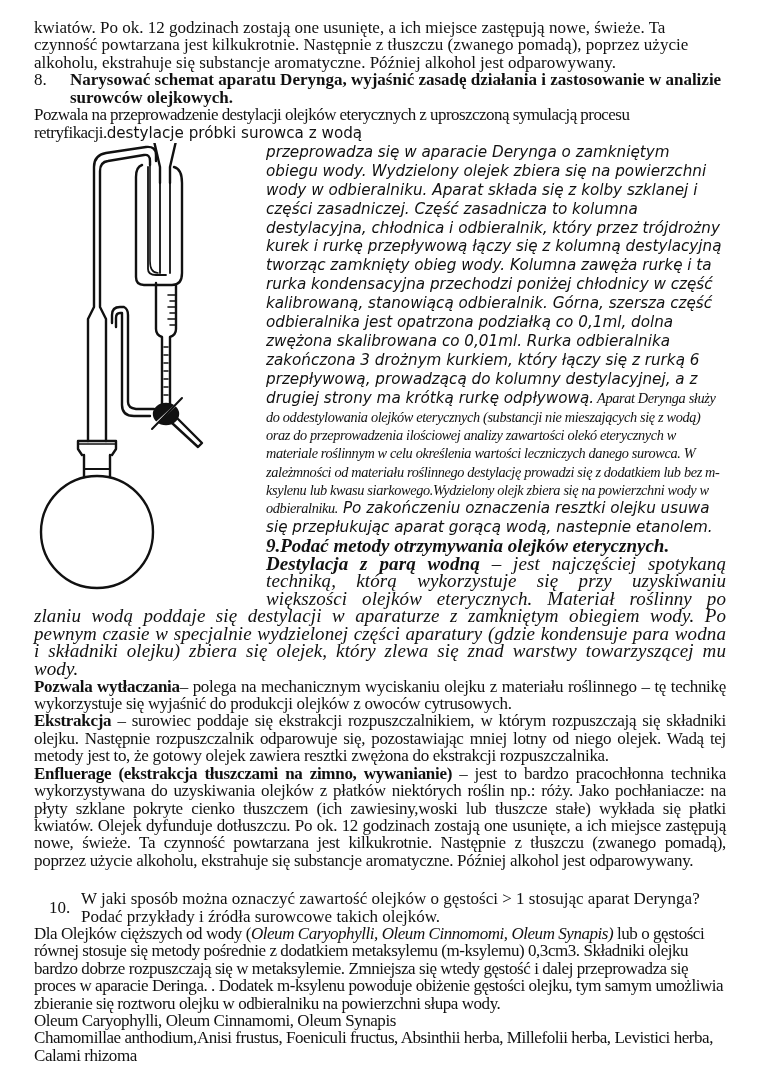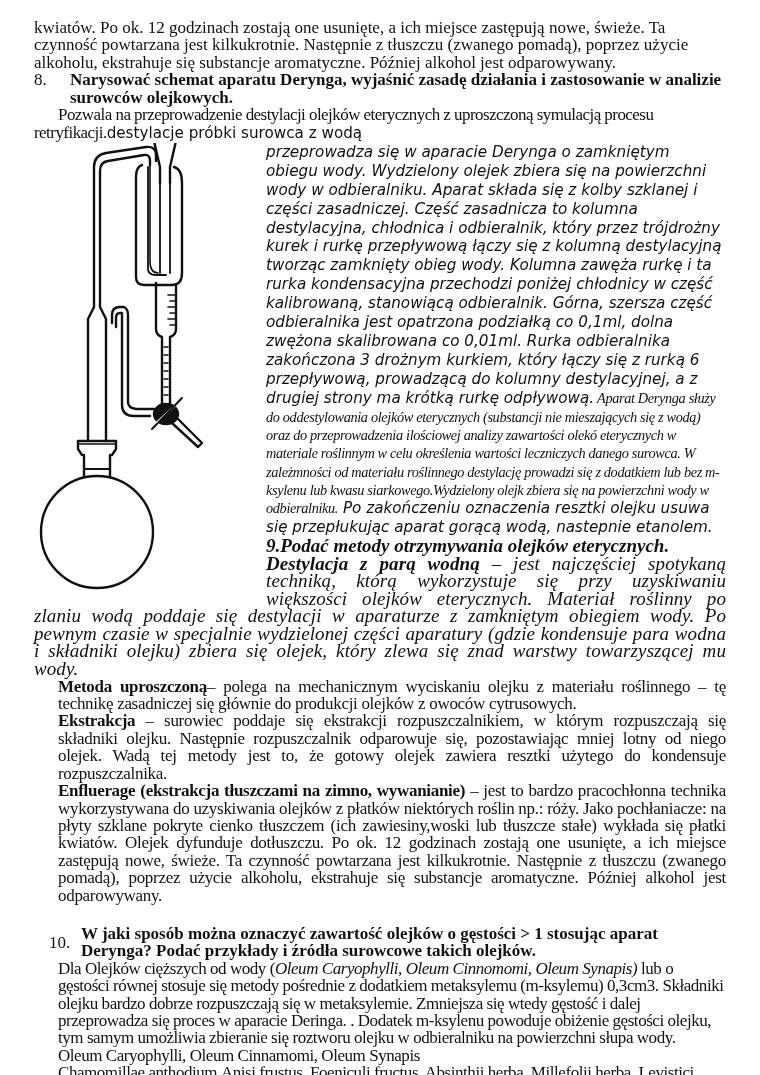--- a/index.html
+++ b/index.html
@@ -10,25 +10,25 @@
   .serif-tight { font-family:"Liberation Serif", serif; font-size:14.3px; line-height:17.3px; letter-spacing:-0.35px; }
   p { margin:0; }
   .justify { text-align:justify; }
   .q8 { display:flex; }
   .q8 .num { width:36px; flex:none; }
   .figure-wrap { position:relative;font-style:italic; }
   .figure { float:left; width:232px; height:450px; margin:0 2px 0 -2px; }
   .right { }
   .q10 { margin-top:21px; padding-left:15px; display:flex;align-items:center; }
   .q10 .num { width:32px; flex:none; font-weight:normal; }
-  .q10 .txt { font-weight:bold; }
+  .q10 .txt { font-weight:normal; }
   .clear { clear:both; }
   b { font-weight:bold; }
   i { font-style:italic;font-family:Liberation Serif, serif; }
-  .cond { letter-spacing:-0.55px; word-spacing:0px;margin-left:24px; }
+  .cond { letter-spacing:-0.55px; word-spacing:0px; }
 </style>
 </head>
 <body>
 
 <div class="page">
 
   <p class="serif" style="width:690px;">kwiatów. Po ok. 12 godzinach zostają one usunięte, a ich miejsce zastępują nowe, świeże. Ta czynność powtarzana jest kilkukrotnie. Następnie z tłuszczu (zwanego pomadą), poprzez użycie alkoholu, ekstrahuje się substancje aromatyczne. Później alkohol jest odparowywany.</p>
 
   <div class="q8 serif">
     <span class="num">8.</span>
@@ -88,24 +88,24 @@
       <b style="display:block;">9.Podać metody otrzymywania olejków eterycznych.</b>
       <p style="text-align:justify; letter-spacing:0.1px;">
         <b>Destylacja z parą wodną</b><span> – jest najczęściej spotykaną techniką, którą wykorzystuje się przy uzyskiwaniu większości olejków eterycznych. Materiał roślinny po zlaniu wodą poddaje się destylacji w aparaturze z zamkniętym obiegiem wody. Po pewnym czasie w specjalnie wydzielonej części aparatury (gdzie kondensuje para wodna i składniki olejku) zbiera się olejek, który zlewa się znad warstwy towarzyszącej mu wody.</span>
       </p>
     </div>
     <div class="clear"></div>
   </div>
 
   <div class="serif justify cond" style="letter-spacing:-0.3px;">
     <p>
-      <b>Metoda uproszczoną</b><span>– polega na mechanicznym wyciskaniu olejku z materiału roślinnego – tę technikę zasadniczej się głównie do produkcji olejków z owoców cytrusowych.</span>
+      <b>Pozwala wytłaczania</b><span>– polega na mechanicznym wyciskaniu olejku z materiału roślinnego – tę technikę wykorzystuje się wyjaśnić do produkcji olejków z owoców cytrusowych.</span>
     </p>
     <p>
-      <b>Ekstrakcja</b><span> – surowiec poddaje się ekstrakcji rozpuszczalnikiem, w którym rozpuszczają się składniki olejku. Następnie rozpuszczalnik odparowuje się, pozostawiając mniej lotny od niego olejek. Wadą tej metody jest to, że gotowy olejek zawiera resztki użytego do kondensuje rozpuszczalnika.</span>
+      <b>Ekstrakcja</b><span> – surowiec poddaje się ekstrakcji rozpuszczalnikiem, w którym rozpuszczają się składniki olejku. Następnie rozpuszczalnik odparowuje się, pozostawiając mniej lotny od niego olejek. Wadą tej metody jest to, że gotowy olejek zawiera resztki zwężona do ekstrakcji rozpuszczalnika.</span>
     </p>
     <p>
       <b>Enfluerage (ekstrakcja tłuszczami na zimno, wywanianie)</b><span> – jest to bardzo pracochłonna technika wykorzystywana do uzyskiwania olejków z płatków niektórych roślin np.: róży. Jako pochłaniacze: na płyty szklane pokryte cienko tłuszczem (ich zawiesiny,woski lub tłuszcze stałe) wykłada się płatki kwiatów. Olejek dyfunduje dotłuszczu. Po ok. 12 godzinach zostają one usunięte, a ich miejsce zastępują nowe, świeże. Ta czynność powtarzana jest kilkukrotnie. Następnie z tłuszczu (zwanego pomadą), poprzez użycie alkoholu, ekstrahuje się substancje aromatyczne. Później alkohol jest odparowywany.</span>
     </p>
   </div>
 
   <div class="q10 serif">
     <span class="num">10.</span>
     <span class="txt">W jaki sposób można oznaczyć zawartość olejków o gęstości &gt; 1 stosując aparat Derynga? Podać przykłady i źródła surowcowe takich olejków.</span>
   </div>

